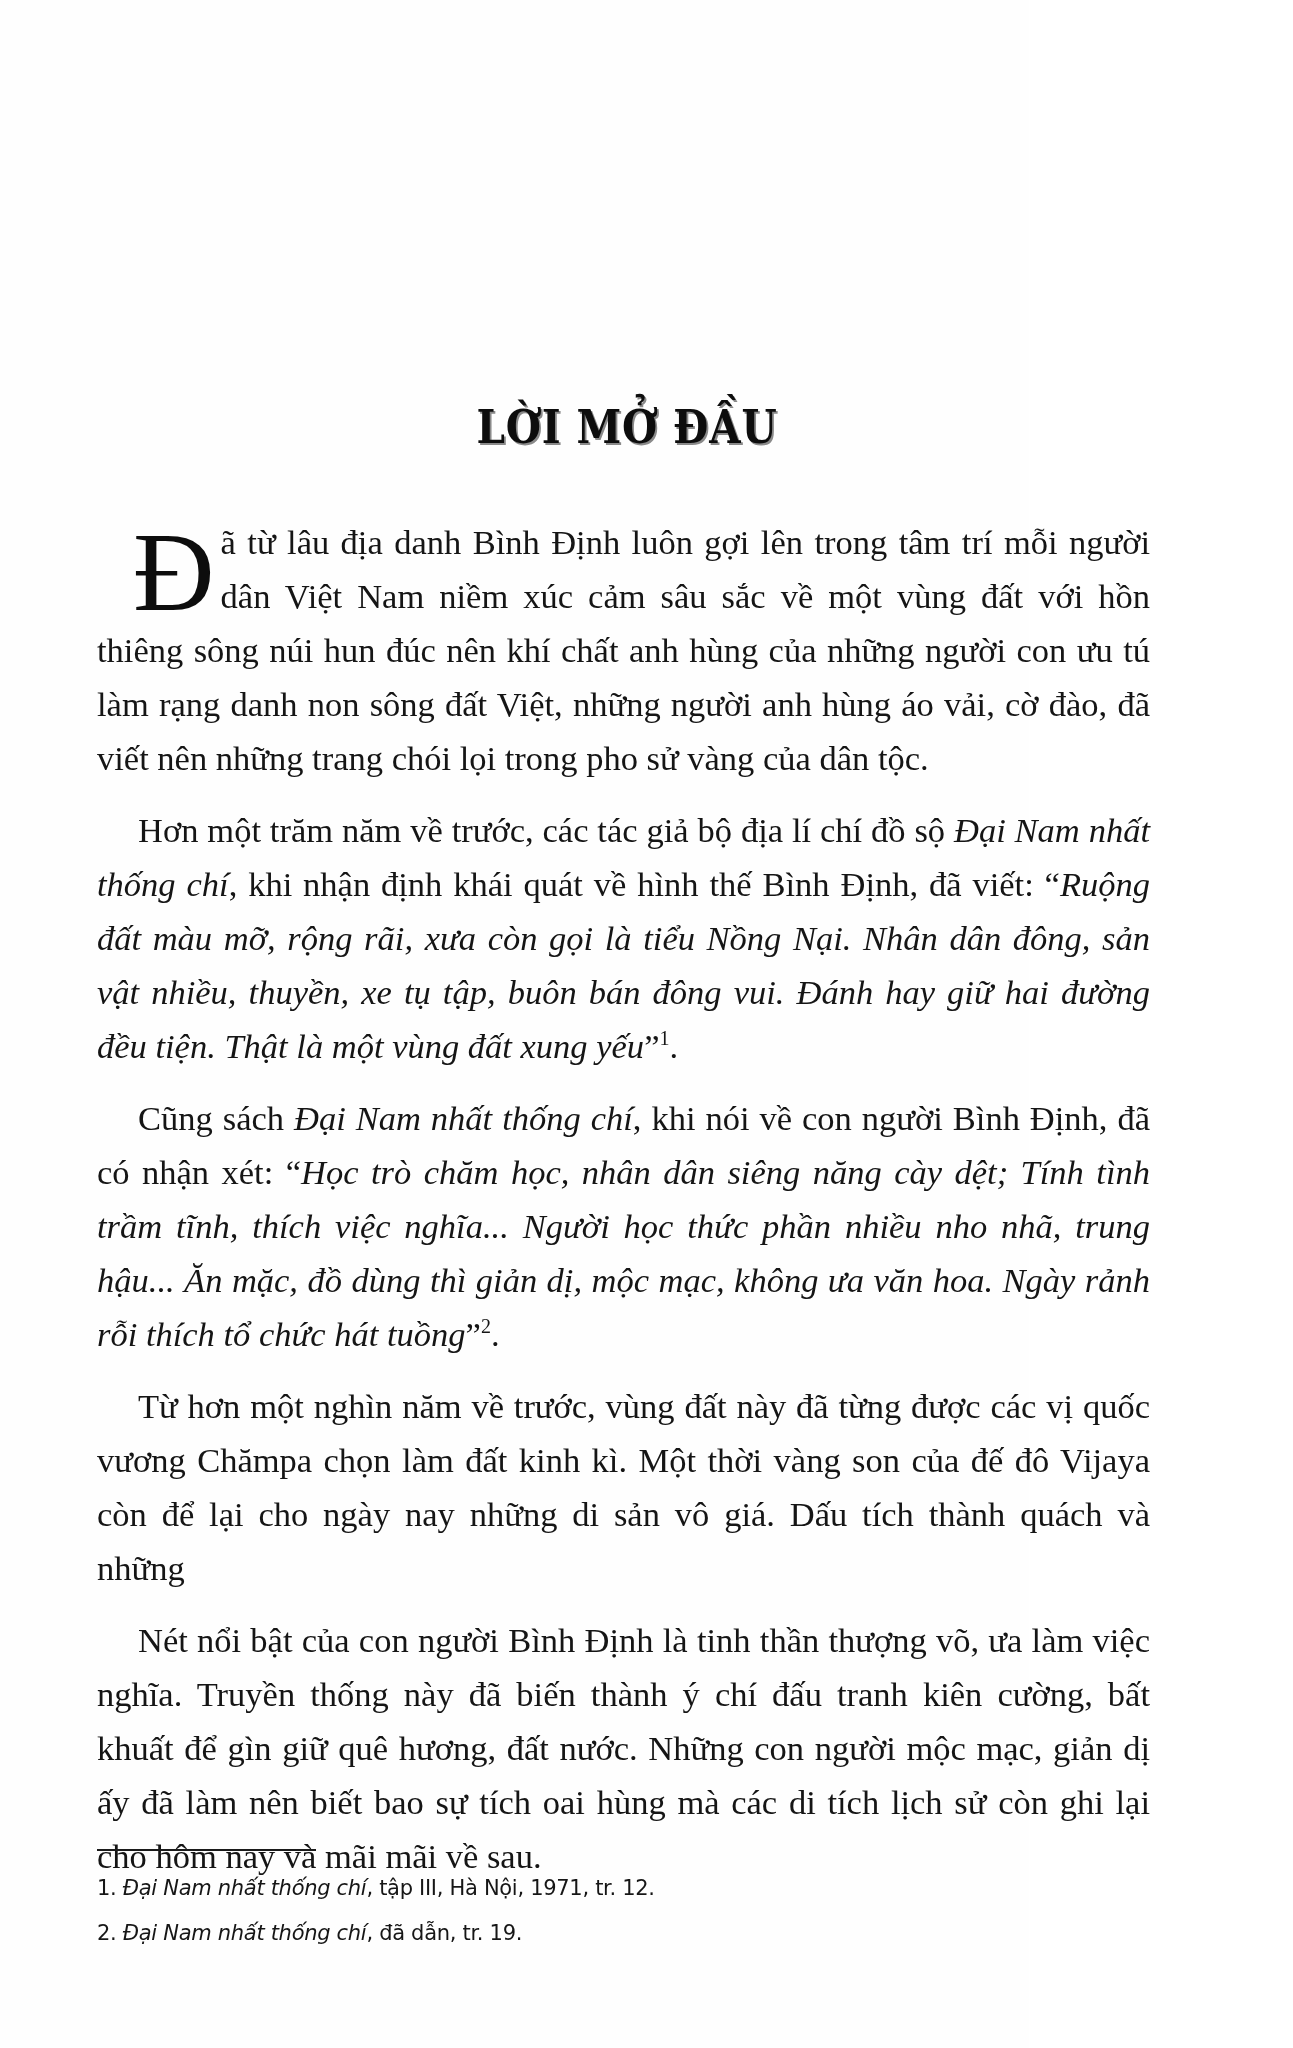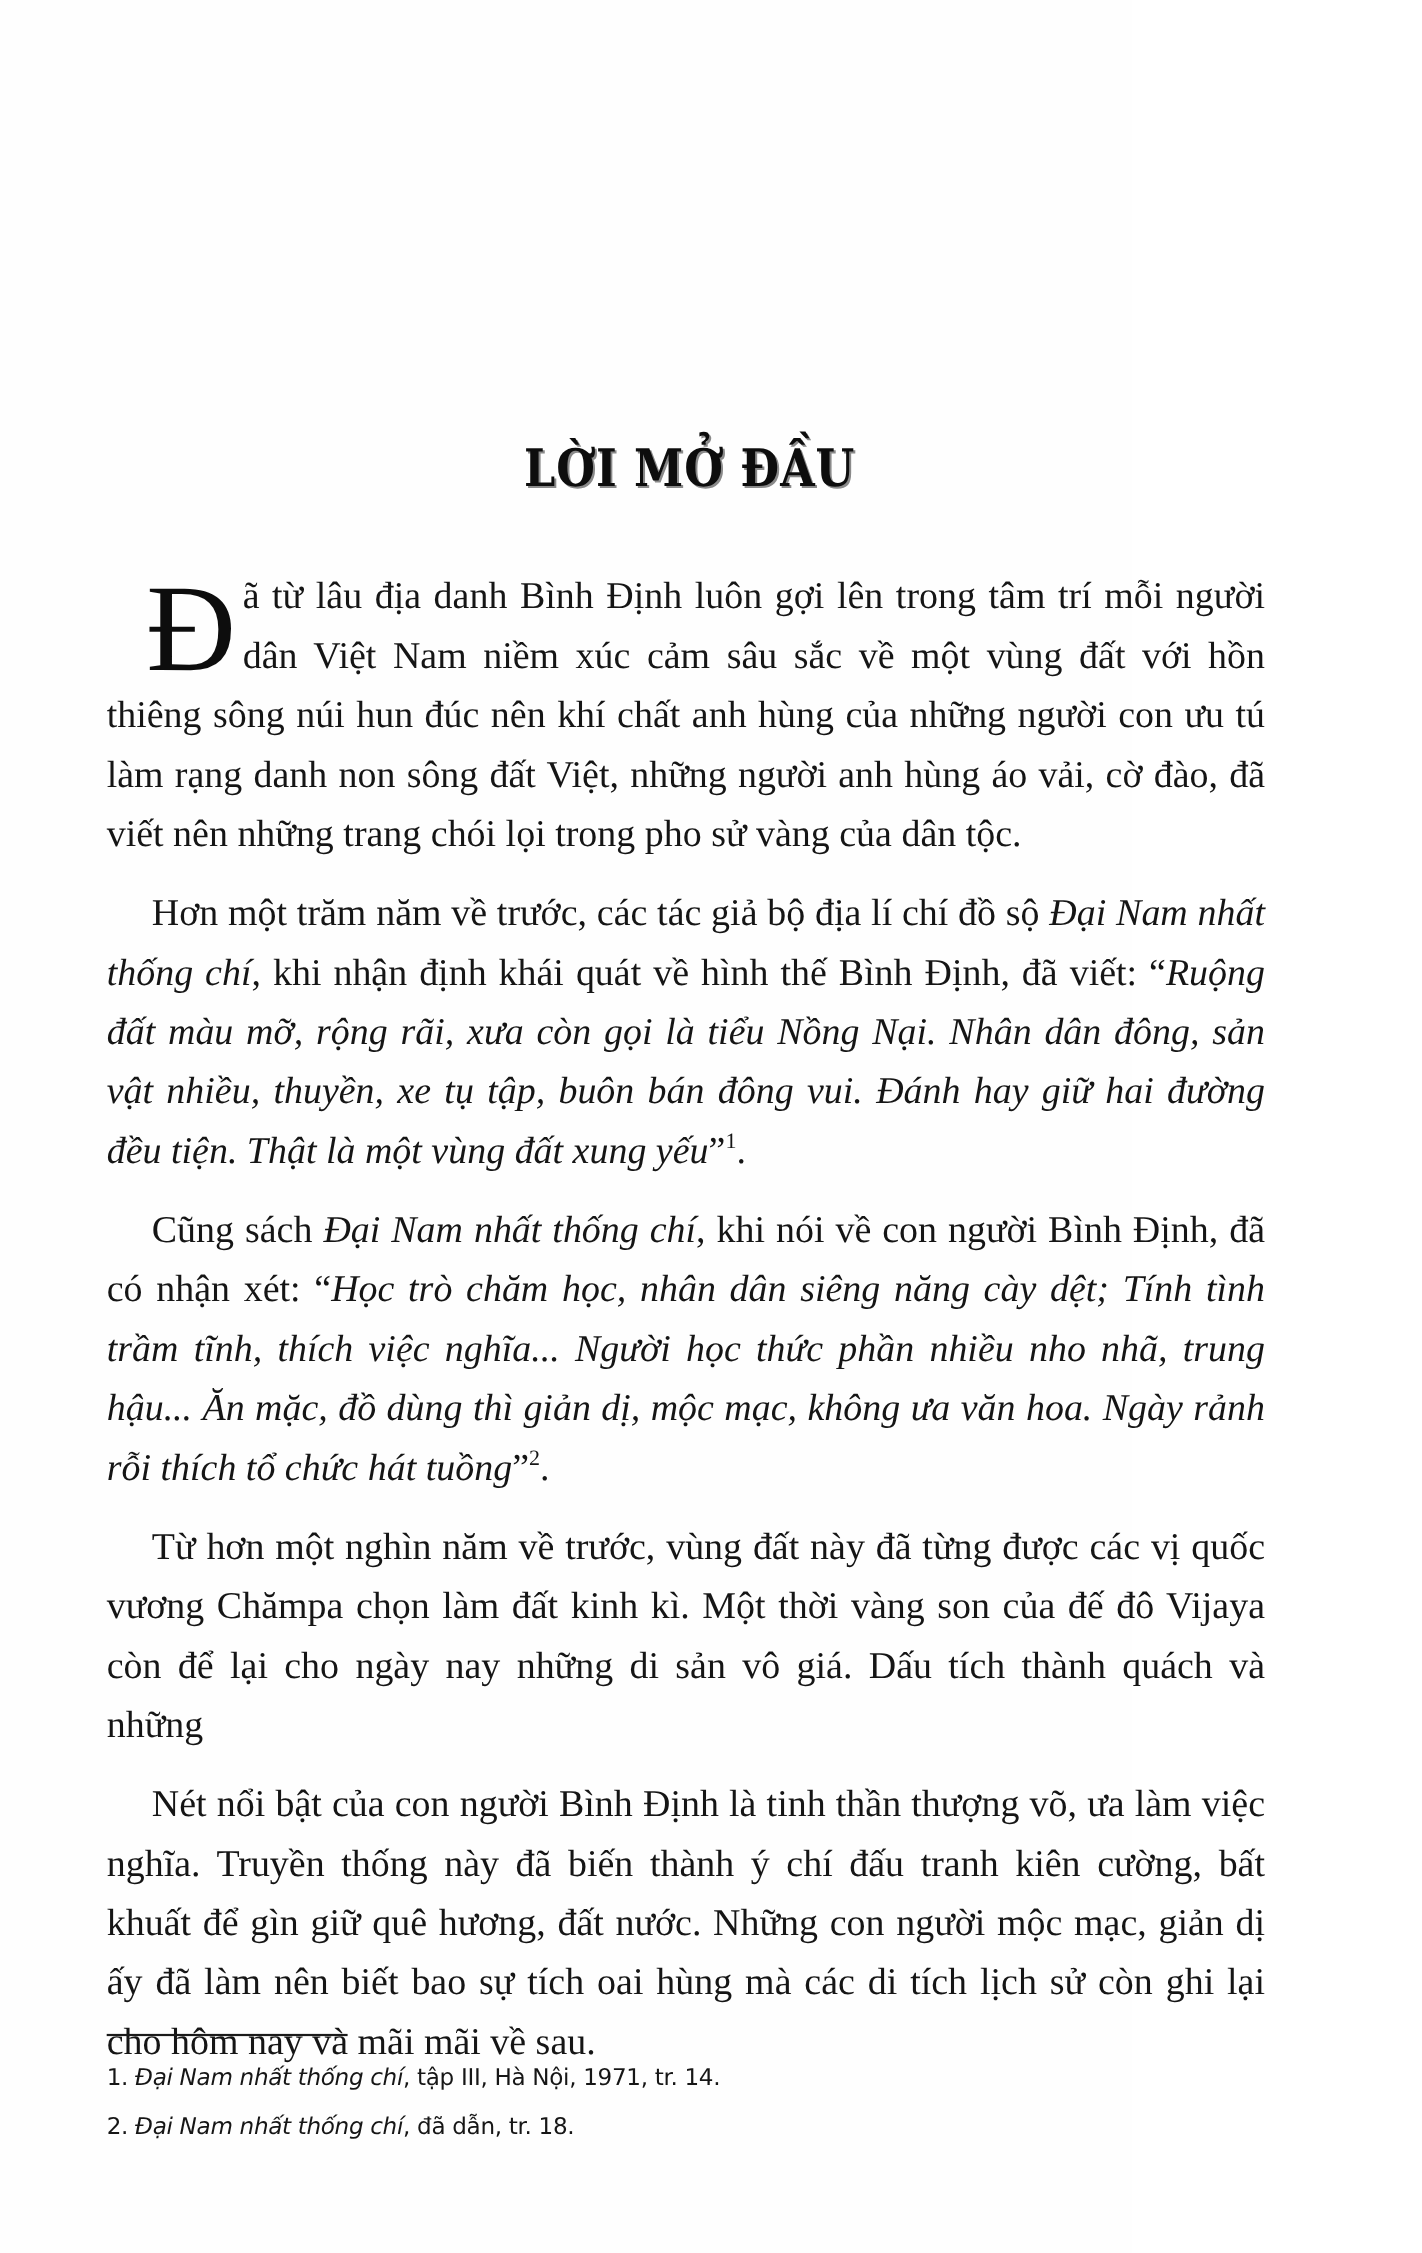--- a/index.html
+++ b/index.html
@@ -113,17 +113,17 @@
 
     <p><span>Từ hơn một nghìn năm về trước, vùng đất này đã từng được các vị quốc vương Chămpa chọn làm đất kinh kì. Một thời vàng son của đế đô Vijaya còn để lại cho ngày nay những di sản vô giá. Dấu tích thành quách và những</span></p>
 
     <p><span>Nét nổi bật của con người Bình Định là tinh thần thượng võ, ưa làm việc nghĩa. Truyền thống này đã biến thành ý chí đấu tranh kiên cường, bất khuất để gìn giữ quê hương, đất nước. Những con người mộc mạc, giản dị ấy đã làm nên biết bao sự tích oai hùng mà các di tích lịch sử còn ghi lại cho hôm nay và mãi mãi về sau.</span></p>
 
   </div>
 
   <div class="footnote-rule"></div>
 
   <div class="footnotes">
-    <div><span>1.</span> <em>Đại Nam nhất thống chí</em><span>, tập III, Hà Nội, 1971, tr. 14.</span></div>
-    <div><span>2.</span> <em>Đại Nam nhất thống chí</em><span>, đã dẫn, tr. 18.</span></div>
+    <div><span>1.</span> <em>Đại Nam nhất thống chí</em><span>, tập III, Hà Nội, 1971, tr. 12.</span></div>
+    <div><span>2.</span> <em>Đại Nam nhất thống chí</em><span>, đã dẫn, tr. 19.</span></div>
   </div>
 
 </div>
 
 </body></html>

